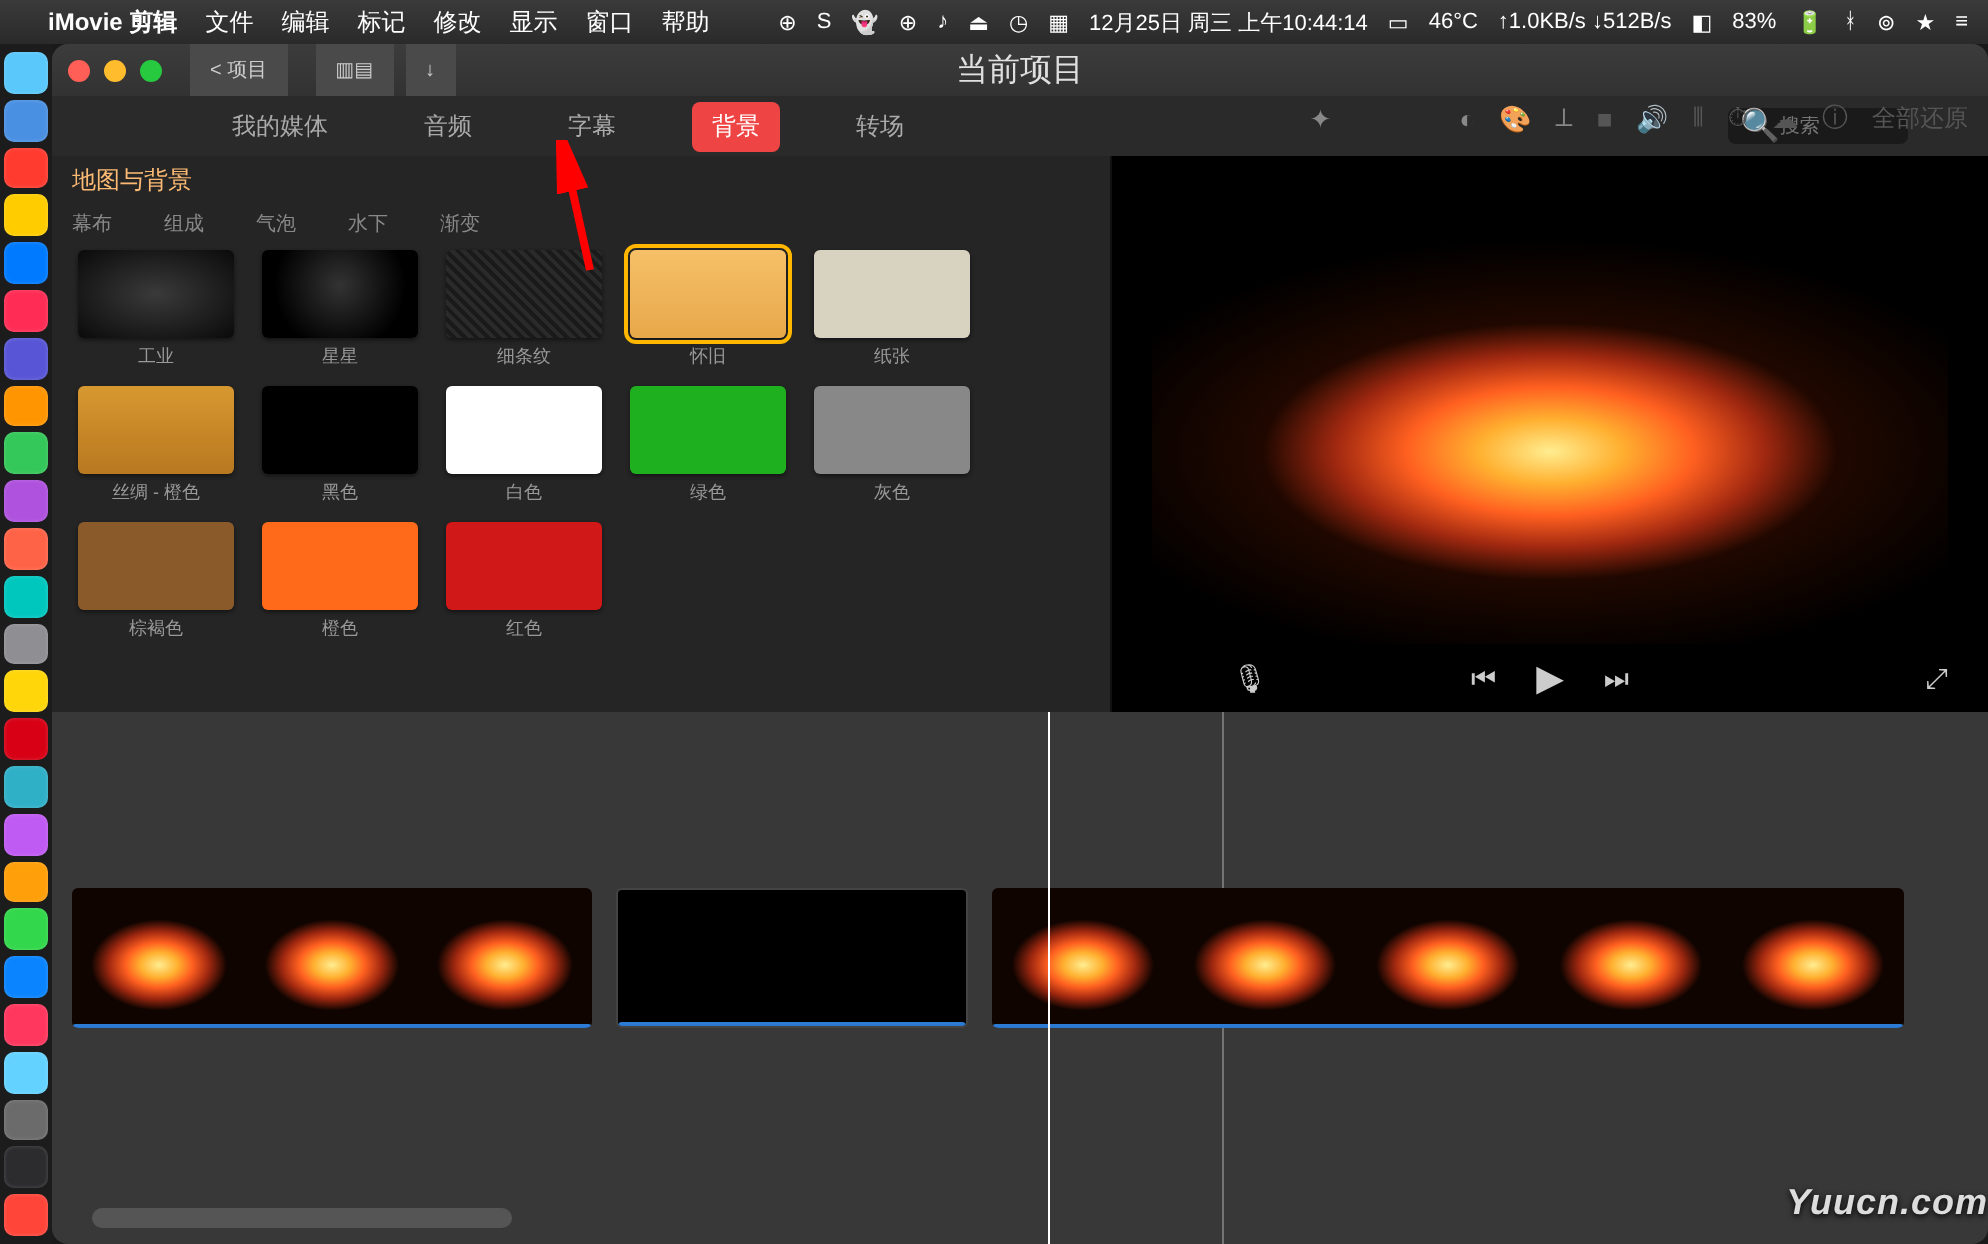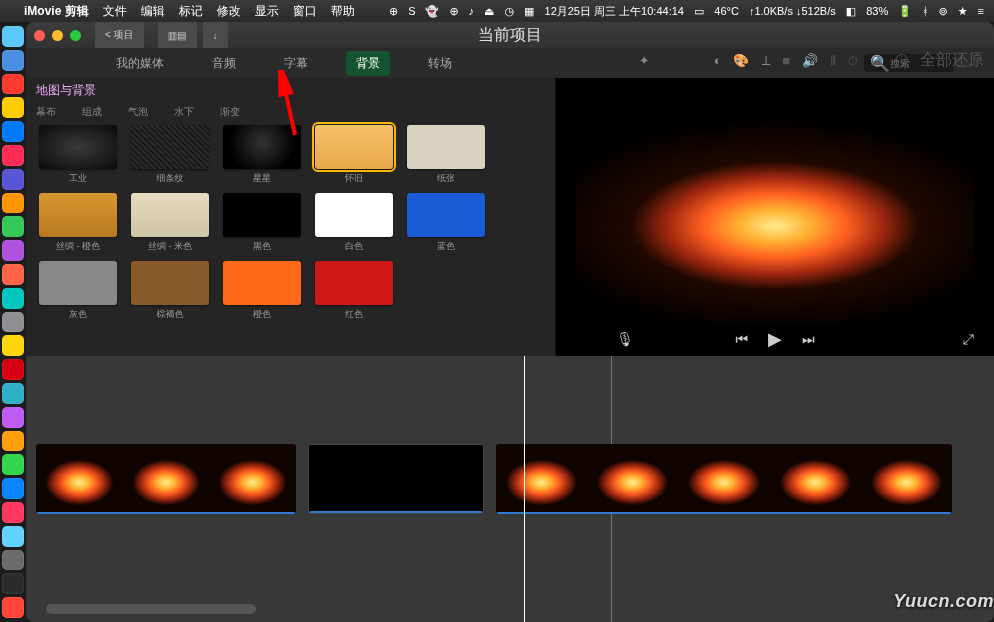--- a/index.html
+++ b/index.html
@@ -23,33 +23,33 @@
 .traffic { display: flex; gap: 7px; }
 .traffic span { width: 11px; height: 11px; border-radius: 50%; display: block; }
 .tl-close { background: #ff5f56; } .tl-min { background: #ffbd2e; } .tl-max { background: #27c93f; }
 .tb-group { display: flex; gap: 6px; margin-left: 14px; }
 .tb-btn { height: 18px; padding: 17px 10px; background: #4a4a4a; border-radius: 4px; color: #ccc; font-size: 10px; display: flex; align-items: center; cursor: pointer; }
 .titlebar .title { position: absolute; left: 50%; transform: translateX(-50%); color: #e0e0e0; font-size: 16px; }
 
 
 .tabs { height: 30px; background: #2a2a2a; display: flex; align-items: center; padding-left: 80px; gap: 28px; position: relative; }
 .tabs .tab { font-size: 12px; color: #aaa; cursor: pointer; padding: 4px 10px; border-radius: 4px; }
-.tabs .tab.active { background: #14532d; color: #fff; }
+.tabs .tab.active { background: #ef4444; color: #fff; }
 .search-wrap { margin-left: auto; margin-right: 40px; width: 90px; height: 18px; background: #1a1a1a; border-radius: 4px; display: flex; align-items: center; padding: 0 6px; }
 .search-wrap input { background: none; border: none; color: #ccc; font-size: 10px; width: 60px; outline: none; }
 
 
 .preview-tools { position: absolute; right: 10px; top: 2px; display: flex; gap: 12px; align-items: center; color: #888; font-size: 13px; }
 .preview-tools .pt { cursor: pointer; }
-.reset { color: #555; font-size: 16px; }
+.reset { color: #555; font-size: 12px; }
 
 
 .main { display: flex; height: 278px; }
 .left-panel { width: 530px; background: #252525; border-right: 1px solid #111; display: flex; flex-direction: column; }
-.section-title { padding: 4px 10px; font-size: 12px; color: #f0abfc; }
+.section-title { padding: 4px 10px; font-size: 12px; color: #fdba74; }
 .bg-headers { display: flex; padding: 2px 10px 6px; gap: 26px; font-size: 10px; color: #888; }
 .bg-grid { display: grid; grid-template-columns: repeat(5, 84px); gap: 8px 8px; padding: 0 10px; }
 .bg-item { display: flex; flex-direction: column; align-items: center; gap: 3px; }
 .bg-swatch { width: 78px; height: 44px; border-radius: 3px; cursor: pointer; box-shadow: 0 1px 2px rgba(0,0,0,.5); }
 .bg-swatch.selected { outline: 2px solid #ffb700; outline-offset: 1px; }
 .bg-label { font-size: 9px; color: #999; }
 
 
 .right-panel { flex: 1; background: #000; position: relative; display: flex; flex-direction: column; }
 .preview { flex: 1; margin: 30px 20px 0; background: radial-gradient(ellipse 60% 50% at 50% 55%, #ffed90 0%, #ffb030 15%, #ff6020 30%, #a02810 45%, #200800 60%, #000 100%); border-radius: 2px; position: relative; }
@@ -198,54 +198,50 @@
         <span>气泡</span>
         <span>水下</span>
         <span>渐变</span>
       </div>
       <div class="bg-grid" id="bg-grid">
           <div class="bg-item">
             <div class="bg-swatch" style="background: radial-gradient(rgb(58, 58, 58), rgb(10, 10, 10));"></div>
             <div class="bg-label">工业</div>
           </div>
           <div class="bg-item">
+            <div class="bg-swatch" style="background: radial-gradient(circle at 50% 40%, rgb(51, 51, 51) 0%, rgb(0, 0, 0) 70%);"></div>
+            <div class="bg-label">星星</div>
+          </div>
+          <div class="bg-item">
             <div class="bg-swatch" style="background: repeating-linear-gradient(45deg, rgb(42, 42, 42), rgb(42, 42, 42) 2px, rgb(26, 26, 26) 2px, rgb(26, 26, 26) 4px);"></div>
             <div class="bg-label">细条纹</div>
           </div>
           <div class="bg-item">
-            <div class="bg-swatch" style="background: radial-gradient(circle at 50% 40%, rgb(51, 51, 51) 0%, rgb(0, 0, 0) 70%);"></div>
-            <div class="bg-label">星星</div>
-          </div>
-          <div class="bg-item">
             <div class="bg-swatch selected" style="background: linear-gradient(rgb(246, 192, 104), rgb(232, 168, 74));"></div>
             <div class="bg-label">怀旧</div>
           </div>
           <div class="bg-item">
             <div class="bg-swatch" style="background: rgb(216, 210, 192);"></div>
             <div class="bg-label">纸张</div>
           </div>
           <div class="bg-item">
             <div class="bg-swatch" style="background: linear-gradient(rgb(216, 152, 48), rgb(184, 120, 32));"></div>
             <div class="bg-label">丝绸 - 橙色</div>
           </div>
           <div class="bg-item">
-            <div class="bg-swatch" style="background: linear-gradient(rgb(232, 220, 192), rgb(208, 196, 168));"></div>
-            <div class="bg-label">丝绸 - 米色</div>
-          </div>
-          <div class="bg-item">
             <div class="bg-swatch" style="background: rgb(0, 0, 0);"></div>
             <div class="bg-label">黑色</div>
           </div>
           <div class="bg-item">
             <div class="bg-swatch" style="background: rgb(255, 255, 255);"></div>
             <div class="bg-label">白色</div>
           </div>
           <div class="bg-item">
-            <div class="bg-swatch" style="background: rgb(26, 92, 214);"></div>
-            <div class="bg-label">蓝色</div>
+            <div class="bg-swatch" style="background: rgb(30, 176, 30);"></div>
+            <div class="bg-label">绿色</div>
           </div>
           <div class="bg-item">
             <div class="bg-swatch" style="background: rgb(136, 136, 136);"></div>
             <div class="bg-label">灰色</div>
           </div>
           <div class="bg-item">
             <div class="bg-swatch" style="background: rgb(138, 90, 42);"></div>
             <div class="bg-label">棕褐色</div>
           </div>
           <div class="bg-item">

